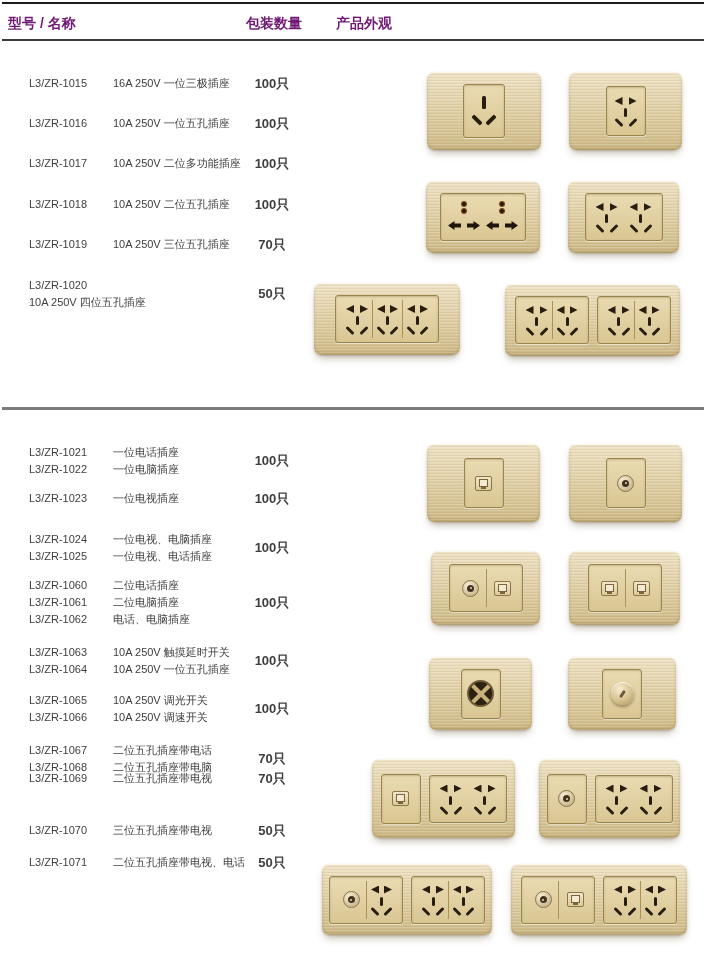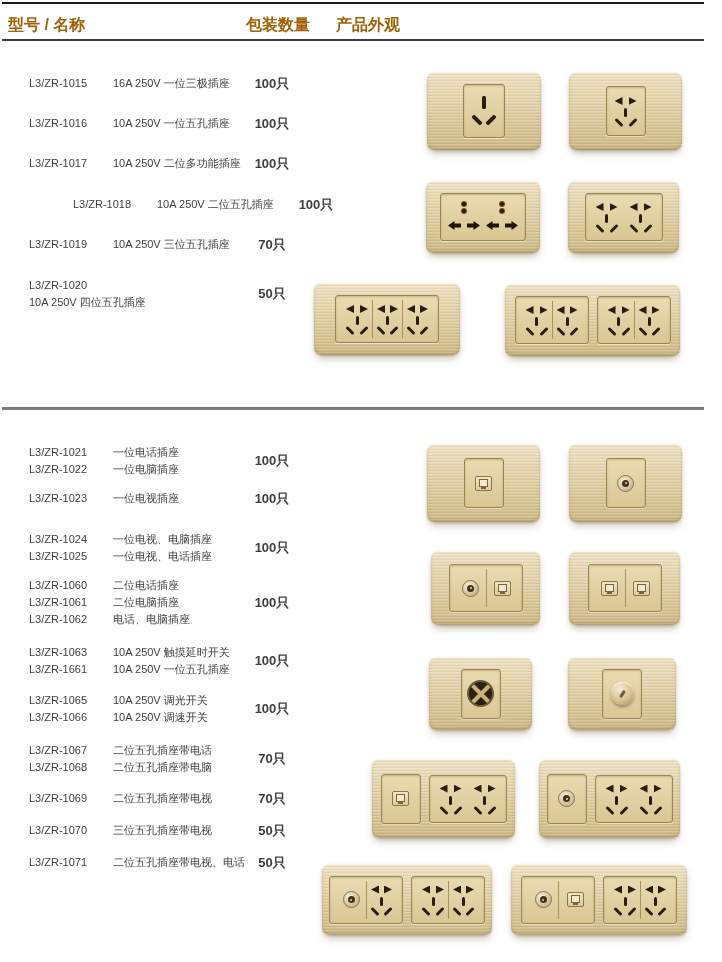--- a/index.html
+++ b/index.html
@@ -5,21 +5,21 @@
   * { margin:0; padding:0; box-sizing:border-box; }
   html,body { background:#fff; }
   .page {
     position:relative; width:722px; height:962px; background:#fff; overflow:hidden;
     font-family:"Liberation Sans","DejaVu Sans",sans-serif; color:#3e3e3e;
   }
   .rule { position:absolute; left:2px; width:702px; }
   .rule-top { top:2px; height:2px; background:#1c1c1c; }
   .rule-header { top:39px; height:2px; background:#3c3c3c; }
   .rule-divider { top:407px; height:3px; background:#7c7c7c; }
-  .hdr { position:absolute; top:15px; font-size:16px; font-weight:700; color:#a16207; white-space:nowrap; }
+  .hdr { position:absolute; top:15px; font-size:14px; font-weight:700; color:#701a75; white-space:nowrap; }
   .hdr-model { left:8px; }
   .hdr-qty { left:246px; }
   .hdr-app { left:336px; }
 
   .row { position:absolute; left:8px; width:290px; display:flex; align-items:flex-start; }
   .row .line { line-height:17px; font-size:11px; font-weight:400; white-space:nowrap;padding-left:21px; }
   .col-model { width:84px; flex:none; }
   .col-name { flex:1; }
   .col-qty { position:absolute; left:238px; width:52px; text-align:center; top:50%;
              transform:translateY(-50%); font-size:13px; font-weight:700; white-space:nowrap; }
@@ -126,21 +126,21 @@
     </div>
     <div class="row" style="top: 155px;">
       <div class="col-model">
         <div class="line">L3/ZR-1017</div>
       </div>
       <div class="col-name">
         <div class="line">10A 250V 二位多功能插座</div>
       </div>
       <div class="col-qty">100只</div>
     </div>
-    <div class="row" style="top: 196px; margin-left: 44px;">
+    <div class="row" style="top: 196px;">
       <div class="col-model">
         <div class="line">L3/ZR-1018</div>
       </div>
       <div class="col-name">
         <div class="line">10A 250V 二位五孔插座</div>
       </div>
       <div class="col-qty">100只</div>
     </div>
     <div class="row" style="top: 236px;">
       <div class="col-model">
@@ -200,21 +200,21 @@
       <div class="col-name">
         <div class="line">二位电话插座</div>
         <div class="line">二位电脑插座</div>
         <div class="line">电话、电脑插座</div>
       </div>
       <div class="col-qty">100只</div>
     </div>
     <div class="row" style="top: 644px;">
       <div class="col-model">
         <div class="line">L3/ZR-1063</div>
-        <div class="line">L3/ZR-1661</div>
+        <div class="line">L3/ZR-1064</div>
       </div>
       <div class="col-name">
         <div class="line">10A 250V 触摸延时开关</div>
         <div class="line">10A 250V 一位五孔插座</div>
       </div>
       <div class="col-qty">100只</div>
     </div>
     <div class="row" style="top: 692px;">
       <div class="col-model">
         <div class="line">L3/ZR-1065</div>
@@ -230,21 +230,21 @@
       <div class="col-model">
         <div class="line">L3/ZR-1067</div>
         <div class="line">L3/ZR-1068</div>
       </div>
       <div class="col-name">
         <div class="line">二位五孔插座带电话</div>
         <div class="line">二位五孔插座带电脑</div>
       </div>
       <div class="col-qty">70只</div>
     </div>
-    <div class="row" style="top: 790px;">
+    <div class="row" style="top: 770px;">
       <div class="col-model">
         <div class="line">L3/ZR-1069</div>
       </div>
       <div class="col-name">
         <div class="line">二位五孔插座带电视</div>
       </div>
       <div class="col-qty">70只</div>
     </div>
     <div class="row" style="top: 822px;">
       <div class="col-model">

